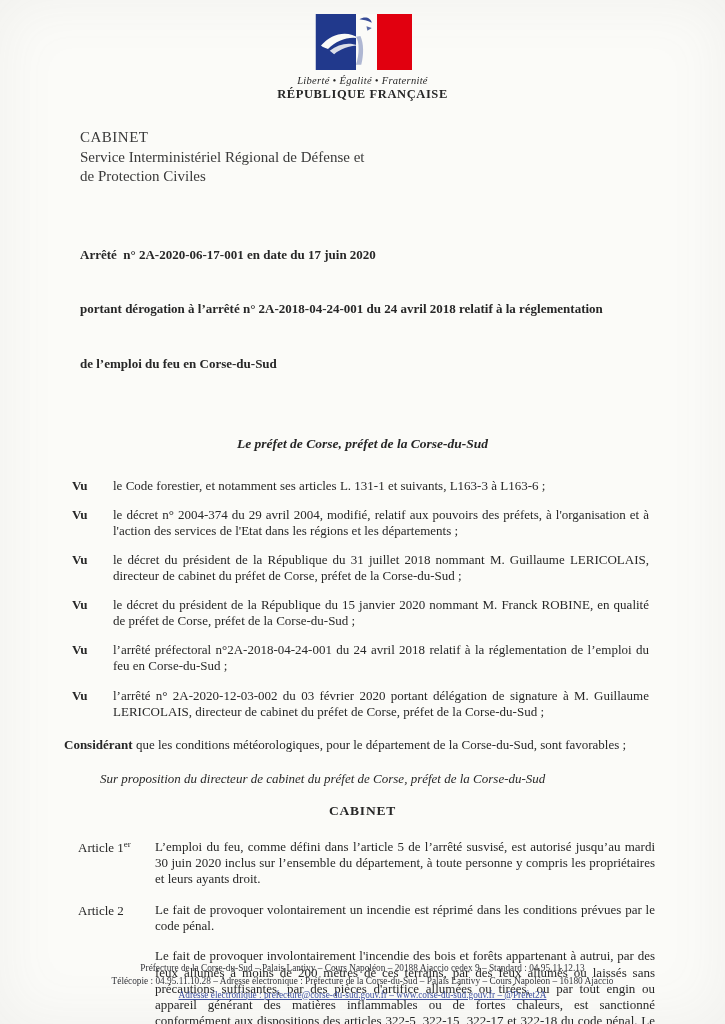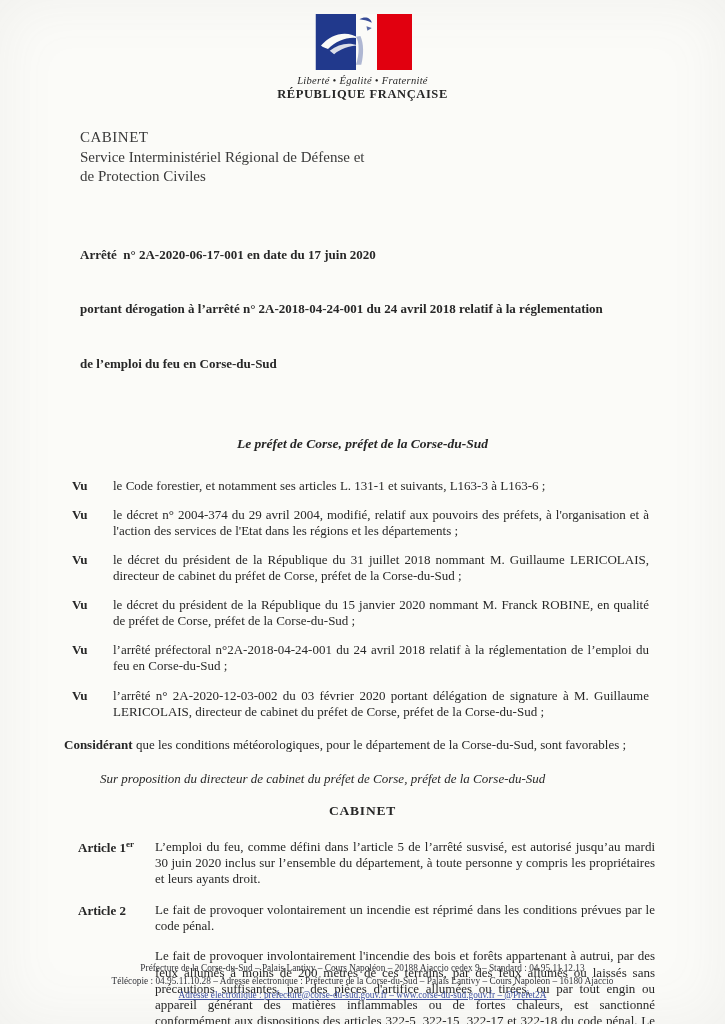--- a/index.html
+++ b/index.html
@@ -83,21 +83,21 @@
     text-align:center;
     font-size:13.5px;font-weight:bold;letter-spacing:0.8px;
   }
   
   .articles{margin:20px 70px 0 78px;}
   .article-row{
     display:grid;grid-template-columns:77px 1fr;
     margin-bottom:15px;
     font-size:13px;line-height:1.24;
   }
-  .article-label{font-weight:bold;}
+  .article-label{font-weight:normal;}
   .article-label sup{font-size:9px;}
   .article-body p{margin:0 0 14px 0;text-align:justify;}
   .article-body p:last-child{margin-bottom:0;}
   
   .footer{
     position:absolute;left:0;right:0;bottom:22px;
     text-align:center;
     font-size:9.3px;line-height:1.45;
     color:#33343a;
   }

